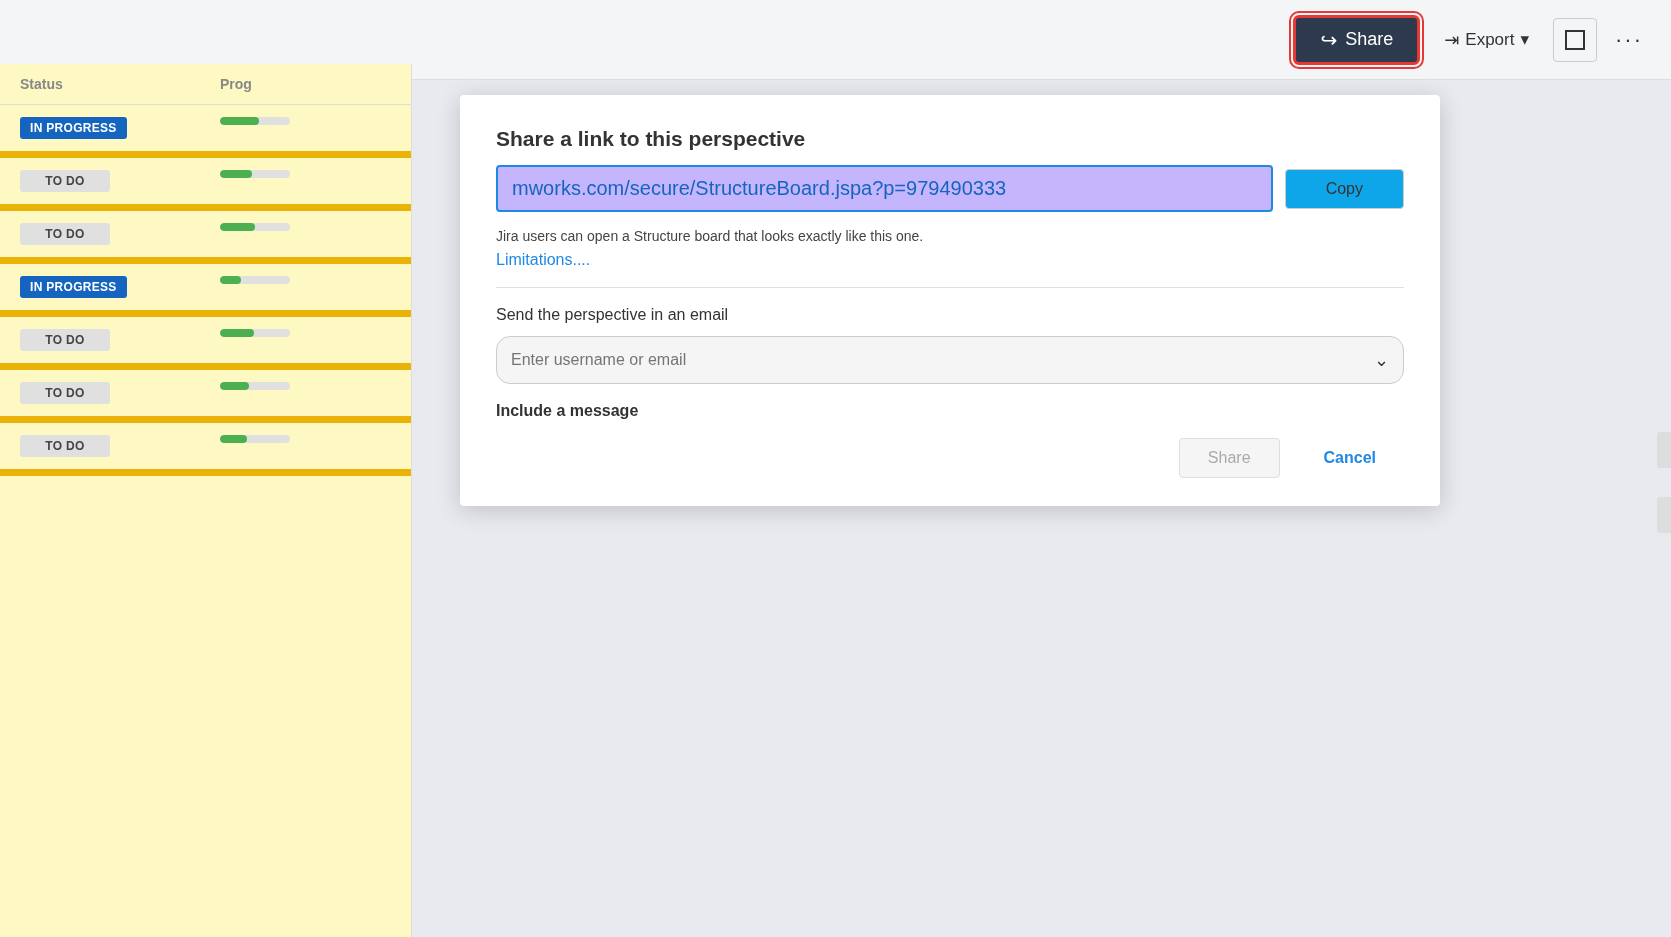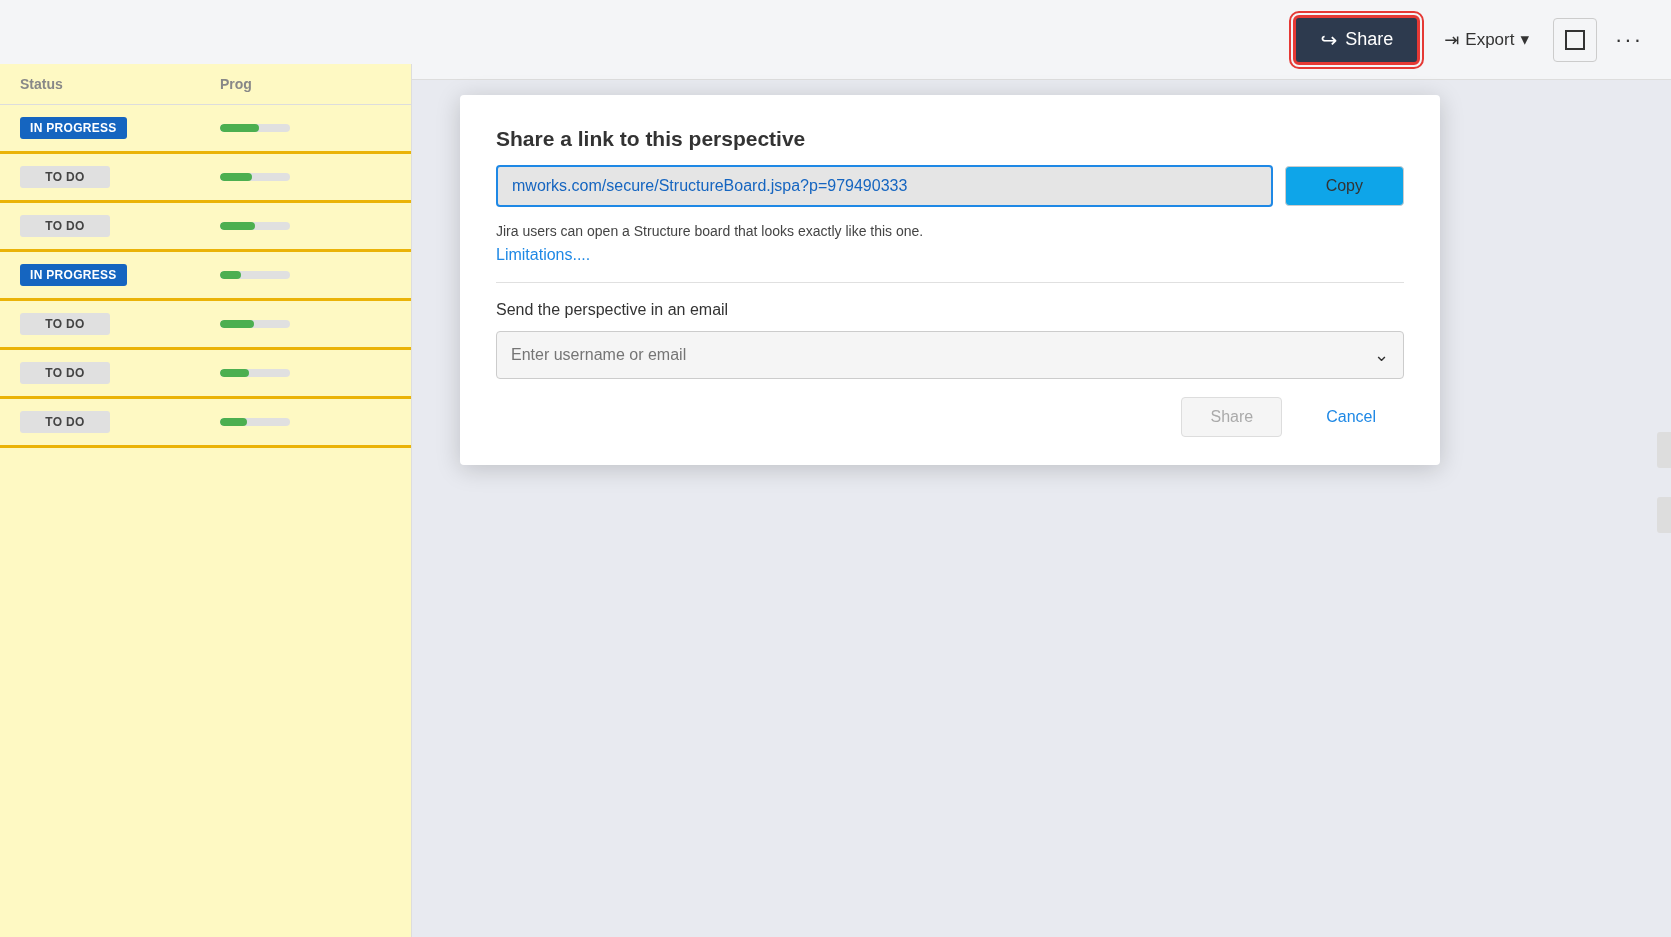--- a/index.html
+++ b/index.html
@@ -100,23 +100,22 @@
       color: #888;
       font-size: 14px;
       gap: 40px;
     }
 
     .col-status { width: 160px; }
     .col-prog { width: 80px; }
 
     .table-row {
       display: flex;
-      align-items: center;
       padding: 12px 20px;
-      border-bottom: 3px solid #eab308;
+      border-bottom: 7px solid #eab308;
       gap: 40px;
     }
 
     .badge {
       padding: 4px 10px;
       border-radius: 3px;
       font-size: 12px;
       font-weight: 700;
       letter-spacing: 0.3px;
       display: inline-block;
@@ -171,23 +170,23 @@
       gap: 12px;
       margin-bottom: 14px;
       align-items: center;
     }
 
     .url-input {
       flex: 1;
       padding: 10px 14px;
       border: 2px solid #1e88e5;
       border-radius: 4px;
-      font-size: 16px;
+      font-size: 20px;
       color: #1565c0;
-      background: #e5e5e5;
+      background: #c4b5fd;
       outline: none;
     }
 
     .btn-copy {
       padding: 10px 40px;
       background: #0ea5e9;
       border: 1px solid #ccc;
       border-radius: 4px;
       font-size: 16px;
       color: #333;
@@ -218,21 +217,21 @@
       font-size: 16px;
       font-weight: 400;
       color: #333;
       margin-bottom: 12px;
     }
 
     .email-input-row {
       display: flex;
       align-items: center;
       border: 1px solid #ccc;
-      border-radius: 4px;
+      border-radius: 14px;
       background: #f5f5f5;
       padding: 12px 14px;
       margin-bottom: 18px;
     }
 
     .email-input {
       flex: 1;
       background: transparent;
       border: none;
       outline: none;
@@ -283,21 +282,21 @@
       cursor: pointer;
     }
 
     .btn-modal-cancel {
       padding: 10px 28px;
       background: transparent;
       border: none;
       font-size: 16px;
       color: #1e88e5;
       cursor: pointer;
-      font-weight: 400;
+      font-weight: 700;
     }
 
     
     .scroll-hint {
       position: absolute;
       right: 0;
       top: 50%;
       transform: translateY(-50%);
       width: 14px;
       height: 36px;
@@ -426,20 +425,21 @@
   <hr class="divider">
 
   
   <div class="email-label">Send the perspective in an email</div>
   <div class="email-input-row">
     <input class="email-input" type="text" placeholder="Enter username or email" style="">
     <span class="chevron-down">⌄</span>
   </div>
 
   
+  <div class="message-label">Include a message</div>
 
   
   <div class="modal-footer">
     <button class="btn-modal-share">Share</button>
     <button class="btn-modal-cancel">Cancel</button>
   </div>
 
 </div>
 
 <div class="scroll-hint" style="top: 48%; right: 0;"></div>

